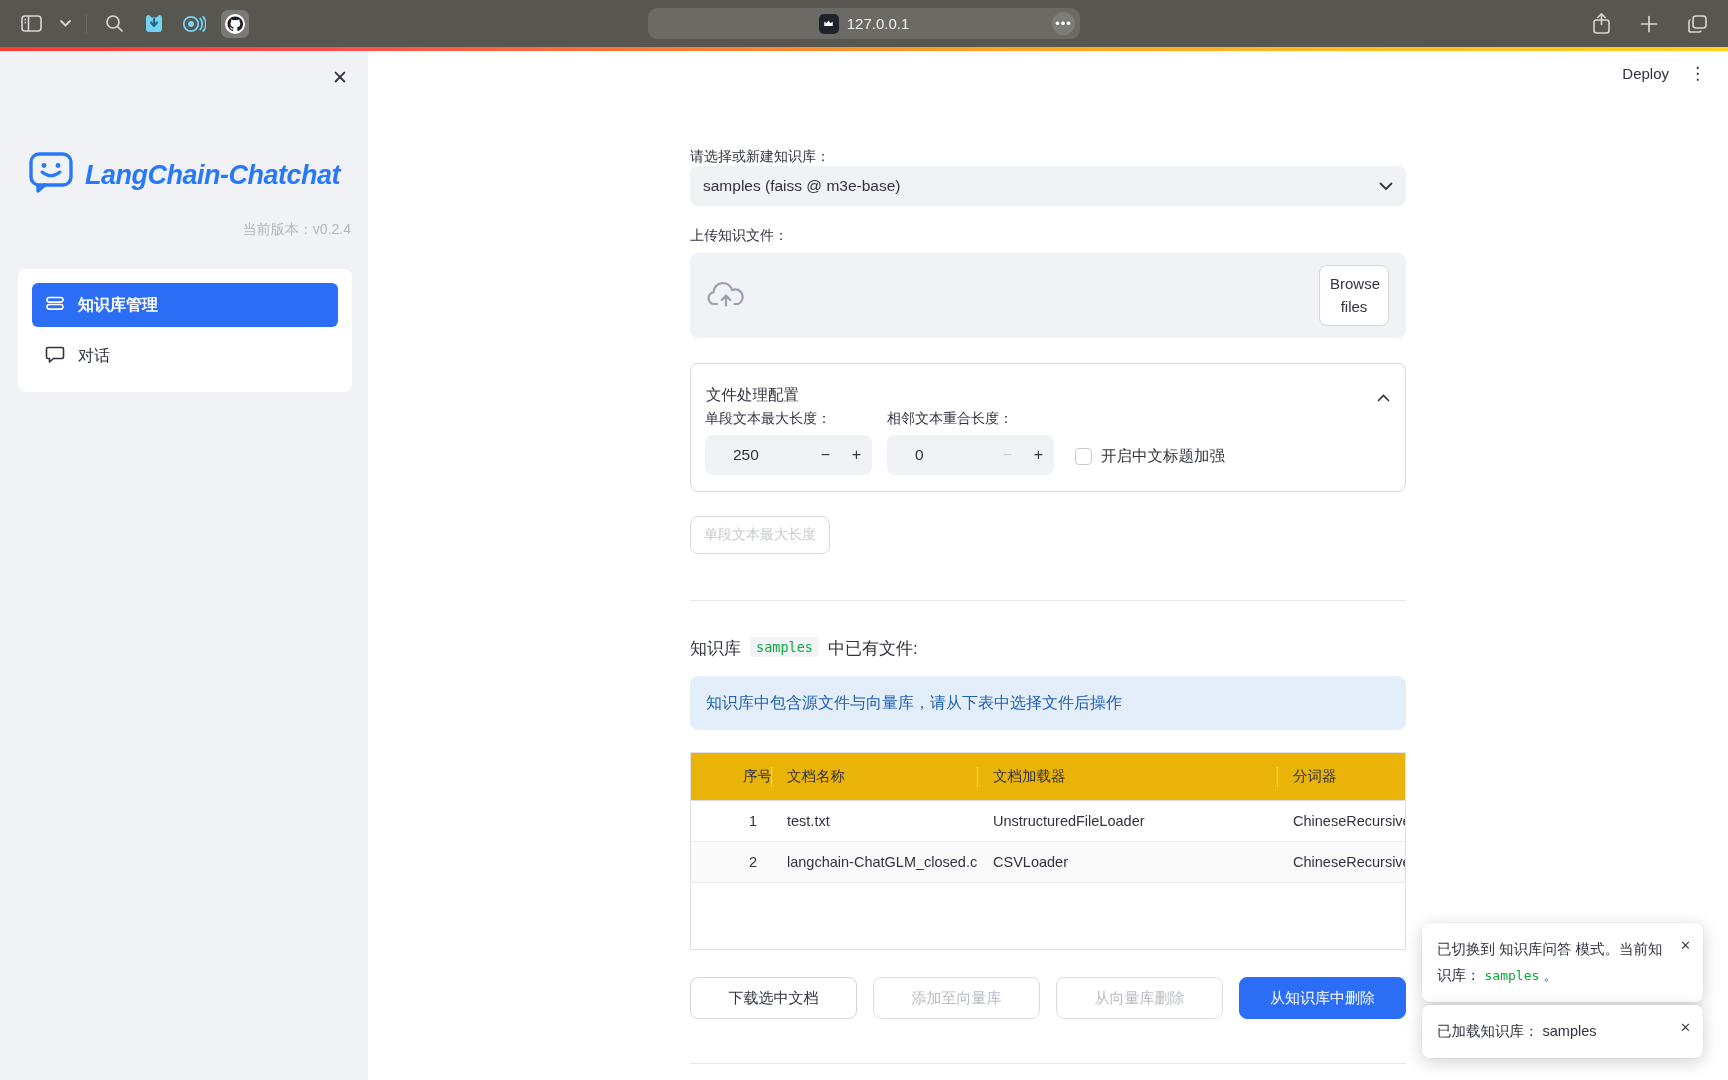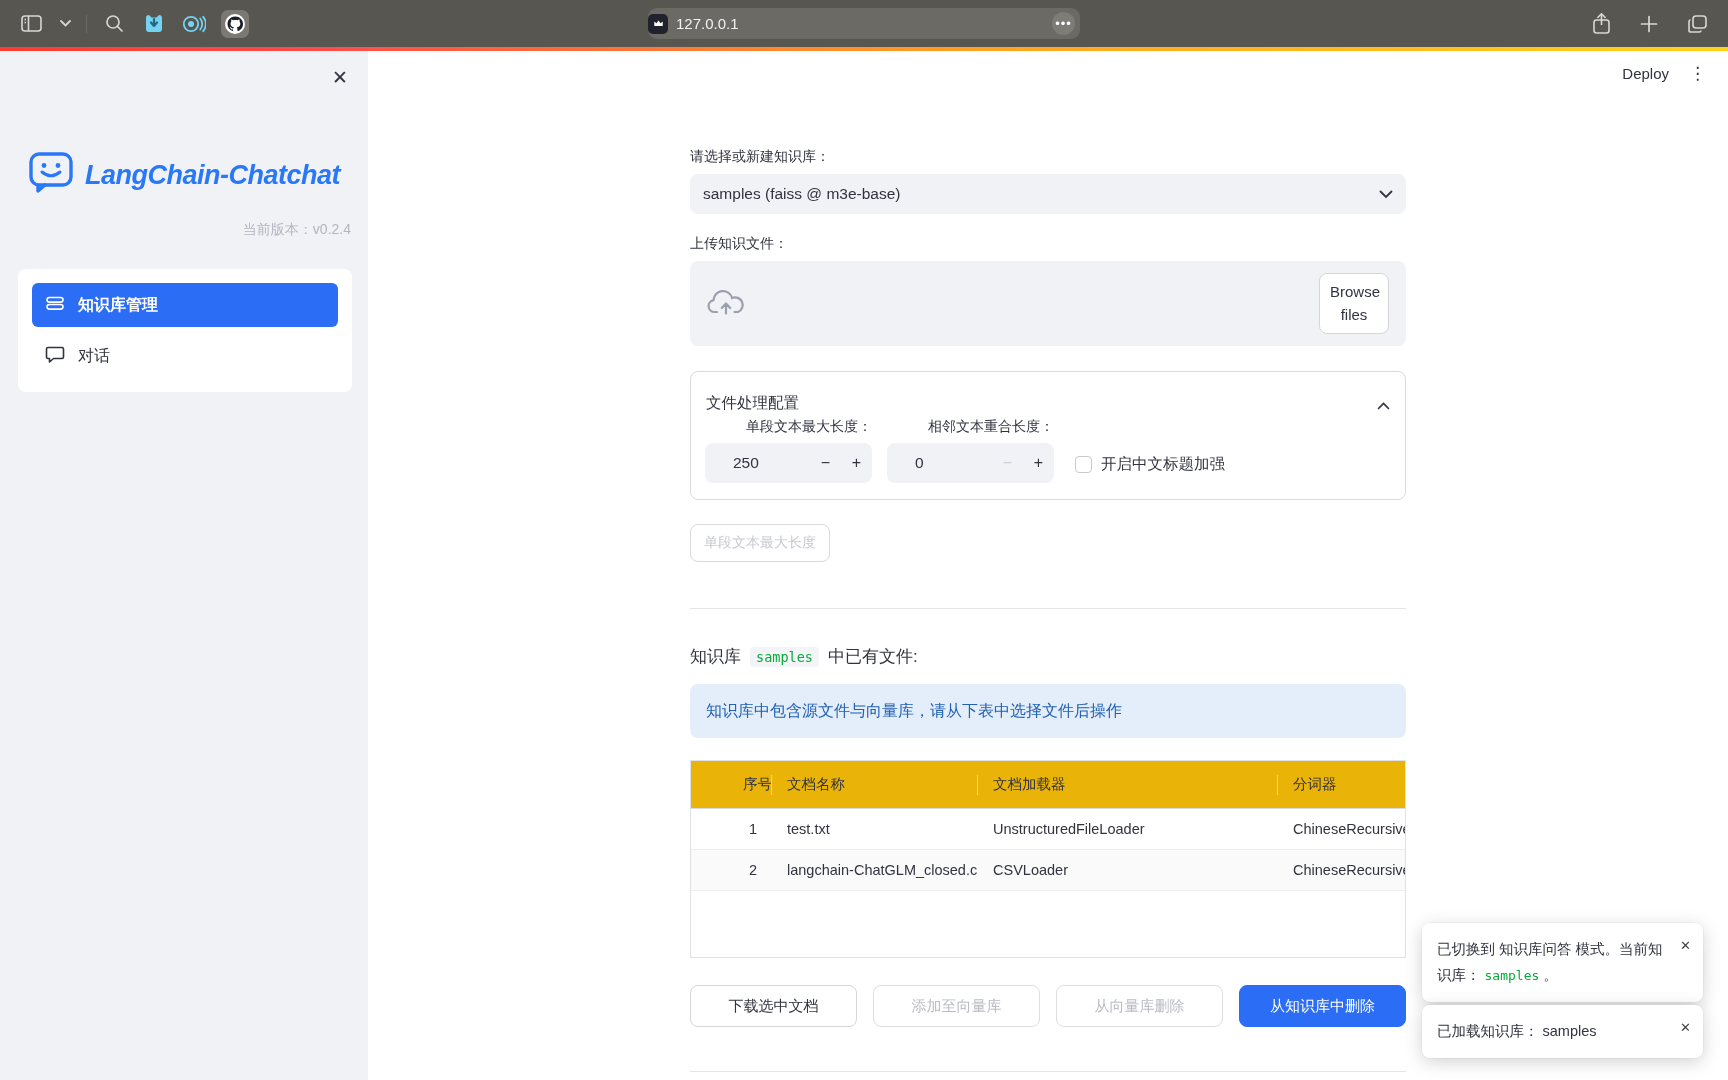--- a/index.html
+++ b/index.html
@@ -5,21 +5,21 @@
   * { margin:0; padding:0; box-sizing:border-box; }
   html,body { width:1728px; height:1080px; overflow:hidden; }
   body { font-family:"Liberation Sans","DejaVu Sans",sans-serif; color:#31333f; background:#fff; position:relative; }
 
   
   .browser-bar { height:47px; background:#585650; display:flex; align-items:center; position:relative; }
   .bb-left { display:flex; align-items:center; gap:14px; margin-left:18px; }
   .bb-icon { display:flex; align-items:center; justify-content:center; width:26px; height:26px; }
   .bb-icon svg { display:block; }
   .bb-sep { width:1px; height:18px; background:#6e6c66; }
-  .url-pill { position:absolute; left:50%; top:8px; transform:translateX(-50%); width:432px; height:31px; background:#6b6a64; border-radius:9px; display:flex; align-items:center; gap:8px; }
+  .url-pill { position:absolute; left:50%; top:8px; transform:translateX(-50%); width:432px; height:31px; background:#6b6a64; border-radius:9px; display:flex; align-items:center; justify-content:center; gap:8px; }
   .favicon { width:20px; height:20px; border-radius:5px; background:#20222c; display:flex; align-items:center; justify-content:center; }
   .url-text { color:#f2f1ef; font-size:15px; }
   .pill-ellipsis { position:absolute; right:5px; top:4px; width:23px; height:23px; border-radius:50%; background:#7d7c76; color:#fff; font-size:13px; line-height:23px; text-align:center; letter-spacing:1px; }
   .bb-right { position:absolute; right:18px; top:0; height:47px; display:flex; align-items:center; gap:22px; }
 
   
   .decoration { height:4px; width:100%; background:linear-gradient(90deg,#ff3b30 0%,#ff4b4b 18%,#ffa421 58%,#ffd21c 100%); }
 
   .app { position:relative; width:1728px; height:1029px; }
 
@@ -35,48 +35,48 @@
   .nav-item.active { background:#2b6ef5; color:#fff; font-weight:600; }
 
   
   .main { position:absolute; left:368px; right:0; top:0; bottom:0; background:#fff; overflow:hidden; }
   .deploy-bar { position:absolute; top:14px; right:22px; display:flex; align-items:center; gap:20px; }
   .deploy-label { font-size:15px; color:#31333f; cursor:pointer; }
   .kebab { font-size:17px; color:#31333f; cursor:pointer; line-height:1; letter-spacing:0; }
 
   .content { width:716px; margin:0 auto; padding-top:97px; }
   .field-label { font-size:14px; color:#31333f; }
-  .selectbox { margin-top:8px; height:40px; background:#f0f2f6; border-radius:8px; display:flex; align-items:center; padding:0 13px; font-size:15.5px; cursor:pointer;gap:24px; }
+  .selectbox { margin-top:0; height:40px; background:#f0f2f6; border-radius:8px; display:flex; align-items:center; padding:0 13px; font-size:15.5px; cursor:pointer;gap:24px; }
   .selectbox .chev { margin-left:auto; display:flex; }
 
   .upload-label { margin-top:21px; }
   .dropzone { margin-top:8px; height:85px; background:#f0f2f6; border-radius:8px; display:flex; align-items:center; padding:0 17px; }
   .dz-texts { margin-left:17px; max-width:500px; }
   .dz-title { font-size:16px; color:#31333f; }
   .dz-limit { margin-top:4px; font-size:12.5px; line-height:1.6; color:#808495; }
   .browse-btn { margin-left:auto; width:70px; padding:7px 10px; background:#fff; border:1px solid #d5d6d8; border-radius:8px; font-size:15px; color:#31333f; text-align:center; line-height:1.5; cursor:pointer; }
 
   .expander { margin-top:25px; border:1px solid #d9dade; border-radius:8px; }
   .exp-header { height:42px; display:flex; align-items:flex-end; justify-content:space-between; padding:0 15px; font-size:15.5px; cursor:pointer; }
   .exp-body { display:flex; gap:15px; padding:4px 14px 16px; }
   .num-col { width:167px; }
-  .num-col .field-label { display:block; margin-bottom:7px; white-space:nowrap;text-align:right; }
+  .num-col .field-label { display:block; margin-bottom:7px; white-space:nowrap; }
   .num-input { height:40px; background:#f0f2f6; border-radius:8px; display:flex; align-items:center; padding:0 0 0 28px; font-size:15.5px; }
   .num-val { flex:1; }
   .step-btn { width:31px; text-align:center; font-size:16px; color:#31333f; cursor:pointer; user-select:none; }
   .step-btn.disabled { color:#c9cede; }
   .chk-col { display:flex; align-items:center; gap:9px; margin-left:6px; padding-top:27px; }
   .chk-box { width:17px; height:17px; border:1.5px solid #c7cad1; border-radius:4px; background:#fff; cursor:pointer; flex:none; }
   .chk-label { font-size:15.5px; white-space:nowrap; }
 
   .add-btn { margin-top:24px; display:inline-block; padding:9px 13px; border:1px solid #d8d9dc; border-radius:8px; font-size:14px; color:#c6c9d0; background:#fff; cursor:not-allowed; }
 
   .divider { margin-top:46px; border-top:1px solid #e6e6e9; }
 
-  .kb-heading { margin-top:36px; font-size:17px; display:flex; align-items:center; gap:9px; }
+  .kb-heading { margin-top:36px; font-size:17px; display:flex; align-items:flex-start; gap:9px; }
   .code { font-family:"DejaVu Sans Mono","Liberation Mono",monospace; color:#09ab3b; font-size:13.5px; }
   .code.bg { background:#f3f4f7; border-radius:4px; padding:2px 6px; }
 
   .info-box { margin-top:16px; height:54px; background:#e4eefb; border-radius:8px; display:flex; align-items:center; padding:0 16px; color:#2160b4; font-size:16px; }
 
   .df { margin-top:22px; border:1px solid #e0e1e5; width:716px; height:198px; overflow:hidden; background:#fff; }
   .df table { border-collapse:collapse; width:100%; table-layout:fixed; }
   .df th, .df td { font-weight:normal; font-size:14.5px; color:#31333f; overflow:hidden; white-space:nowrap; }
   .df thead th { height:47px; background:#eab308; border-bottom:1px solid #d9dade; text-align:left; padding-left:16px; position:relative; }
   .df thead th.sep::before { content:""; position:absolute; left:0; top:14px; height:20px; width:1px; background:#d4d5d9; }

